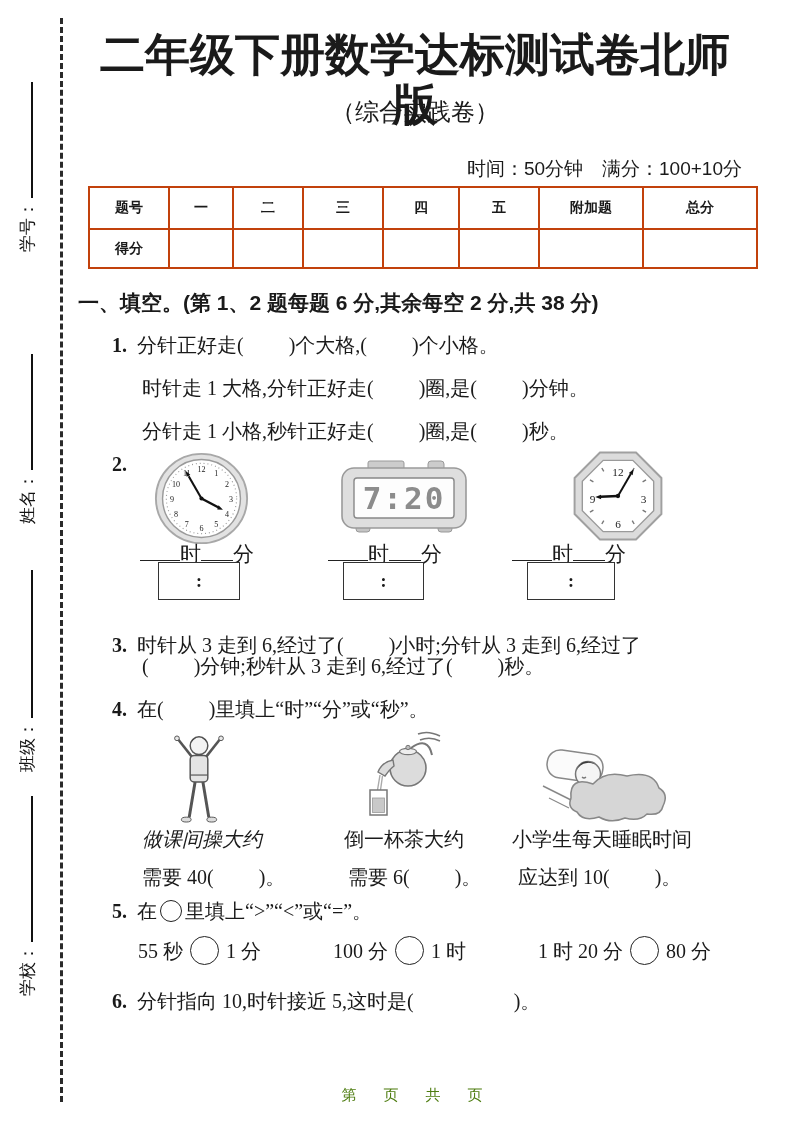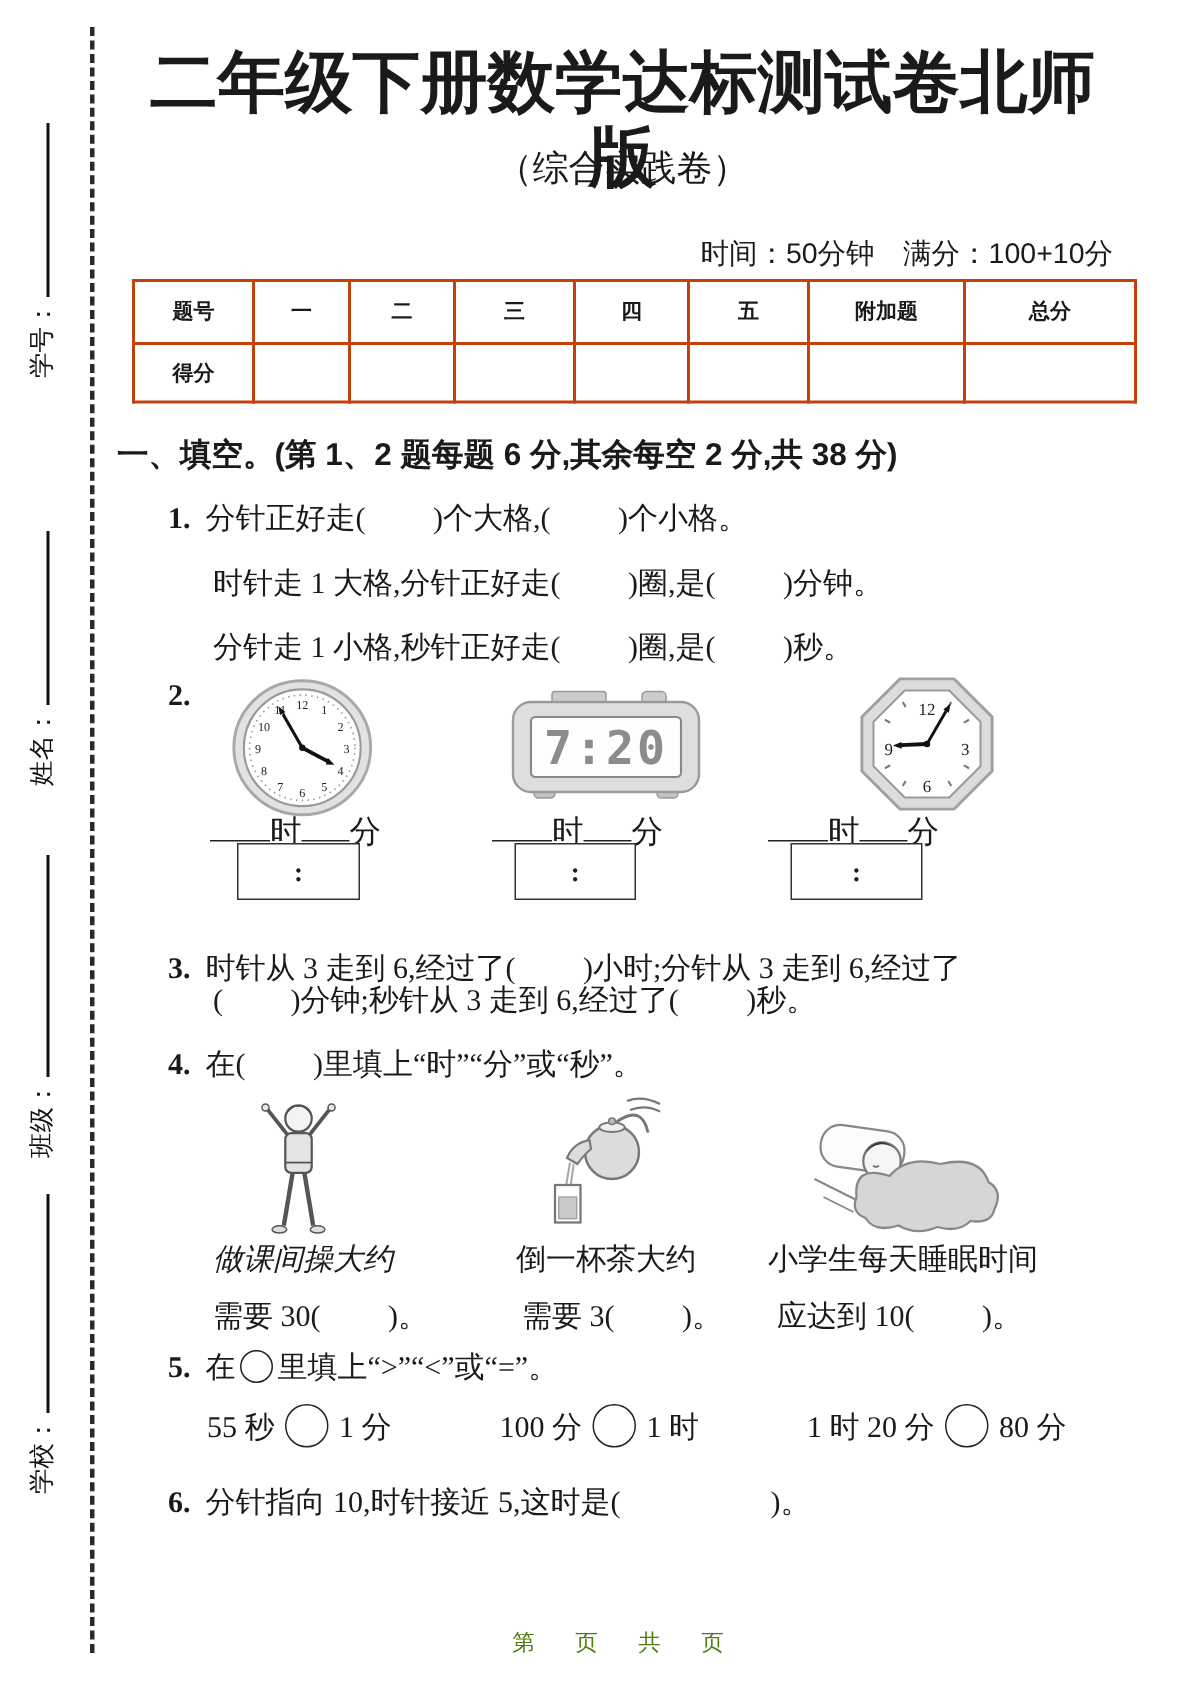--- a/index.html
+++ b/index.html
@@ -217,23 +217,23 @@
     <rect x="12" y="10" width="56" height="28" rx="13" fill="#fbfbfb" stroke="#888" stroke-width="1.5" transform="rotate(8 40 24)"></rect>
     <circle cx="53" cy="32" r="12.5" fill="#f5f5f5" stroke="#777" stroke-width="1.5"></circle>
     <path d="M41.5,29 A12.5,12.5 0 0 1 64,27 Q58,18.5 51,19.5 Q44,20.5 41.5,29 Z" fill="#3a3a3a"></path>
     <path d="M47,35 q2,2 4,0" fill="none" stroke="#777" stroke-width="1.2"></path>
     <path d="M36,56 Q34,34 58,42 Q70,28 92,34 Q118,28 124,46 Q134,52 128,64 Q126,74 112,72 Q104,80 90,76 Q76,82 64,75 Q48,80 42,70 Q32,66 36,56 Z" fill="#d6d6d6" stroke="#888" stroke-width="1.5"></path>
     <path d="M8,44 L36,58" stroke="#888" stroke-width="1.5"></path>
     <path d="M14,56 L34,66" stroke="#888" stroke-width="1.2"></path>
   </svg>
 
   <div class="qline" style="left:142px;top:826px;font-style:italic;">做课间操大约</div>
-  <div class="qline" style="left:142px;top:864px;">需要 30(　　 )。</div>
+  <div class="qline" style="left:142px;top:864px;">需要 40(　　 )。</div>
   <div class="qline" style="left:344px;top:826px;">倒一杯茶大约</div>
-  <div class="qline" style="left:348px;top:864px;">需要 3(　　 )。</div>
+  <div class="qline" style="left:348px;top:864px;">需要 6(　　 )。</div>
   <div class="qline" style="left:512px;top:826px;">小学生每天睡眠时间</div>
   <div class="qline" style="left:518px;top:864px;">应达到 10(　　 )。</div>
 
   <div class="qline" style="left:112px;top:898px;">
     <span class="qnum">5.</span><span>在</span><span class="cmp-s"></span><span>里填上“&gt;”“&lt;”或“=”。</span>
   </div>
   <div class="qline" style="left:138px;top:936px;">
     <span>55 秒</span><span class="cmp"></span><span>1 分</span>
   </div>
   <div class="qline" style="left:333px;top:936px;">

